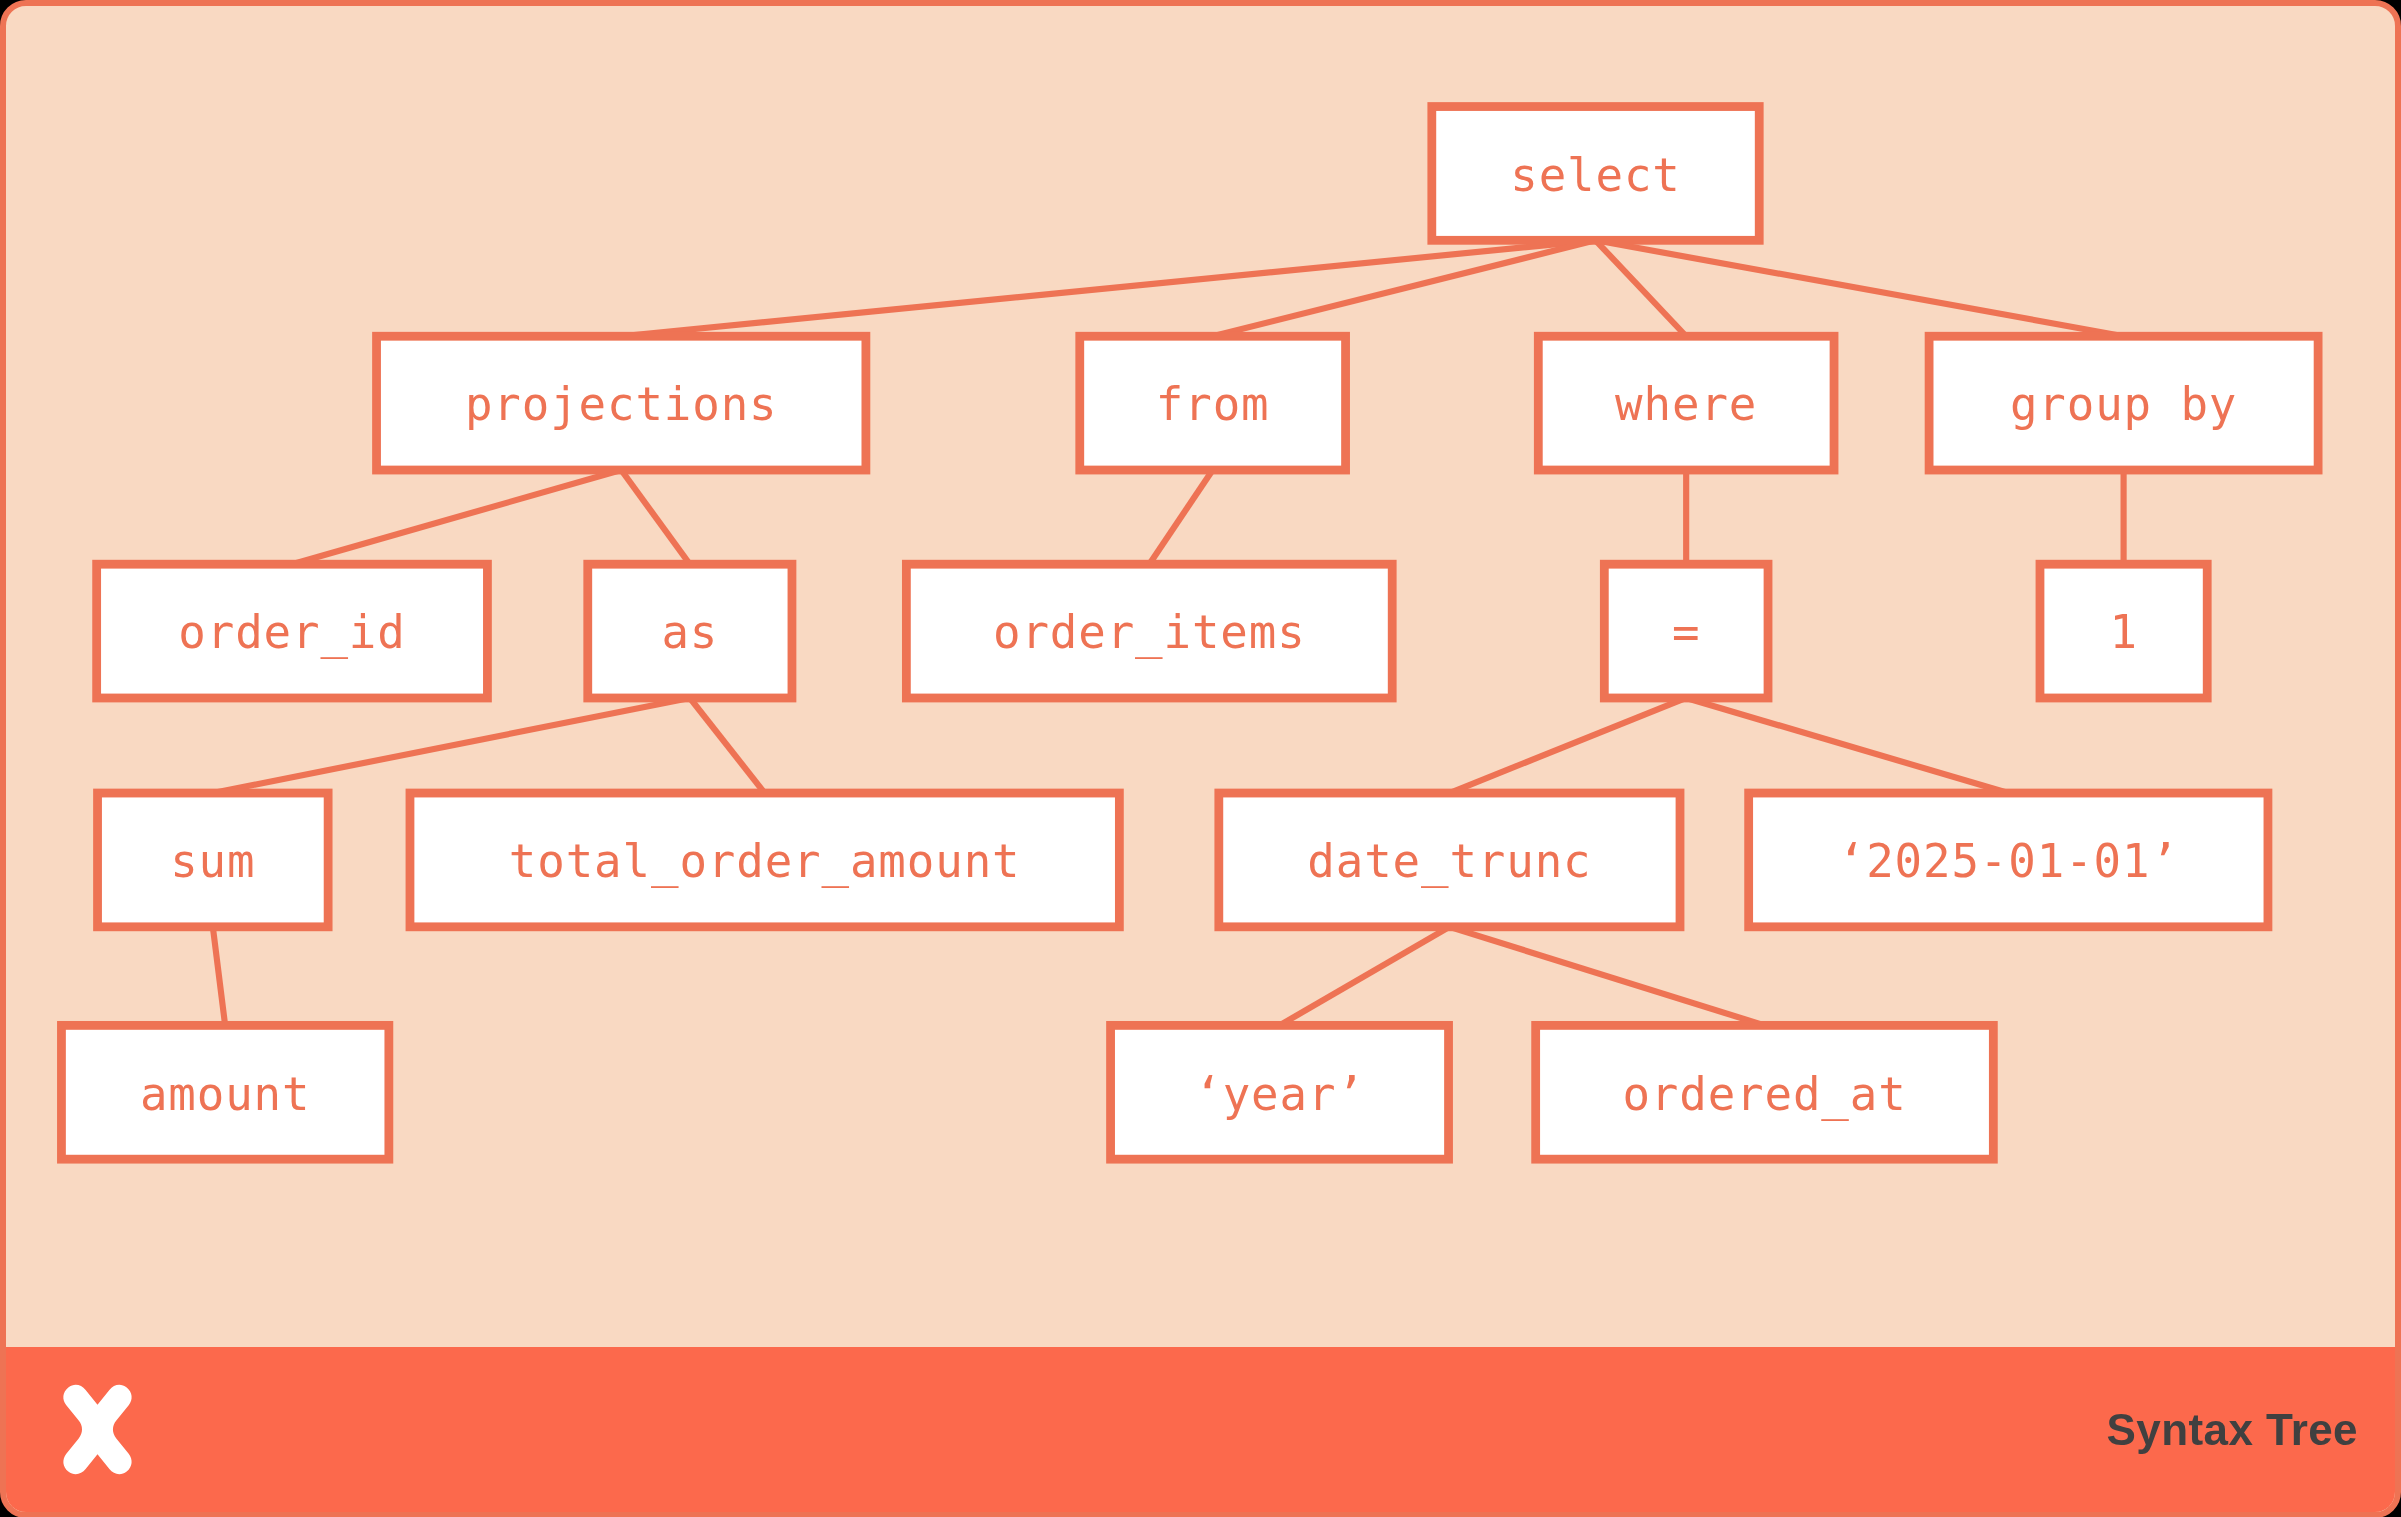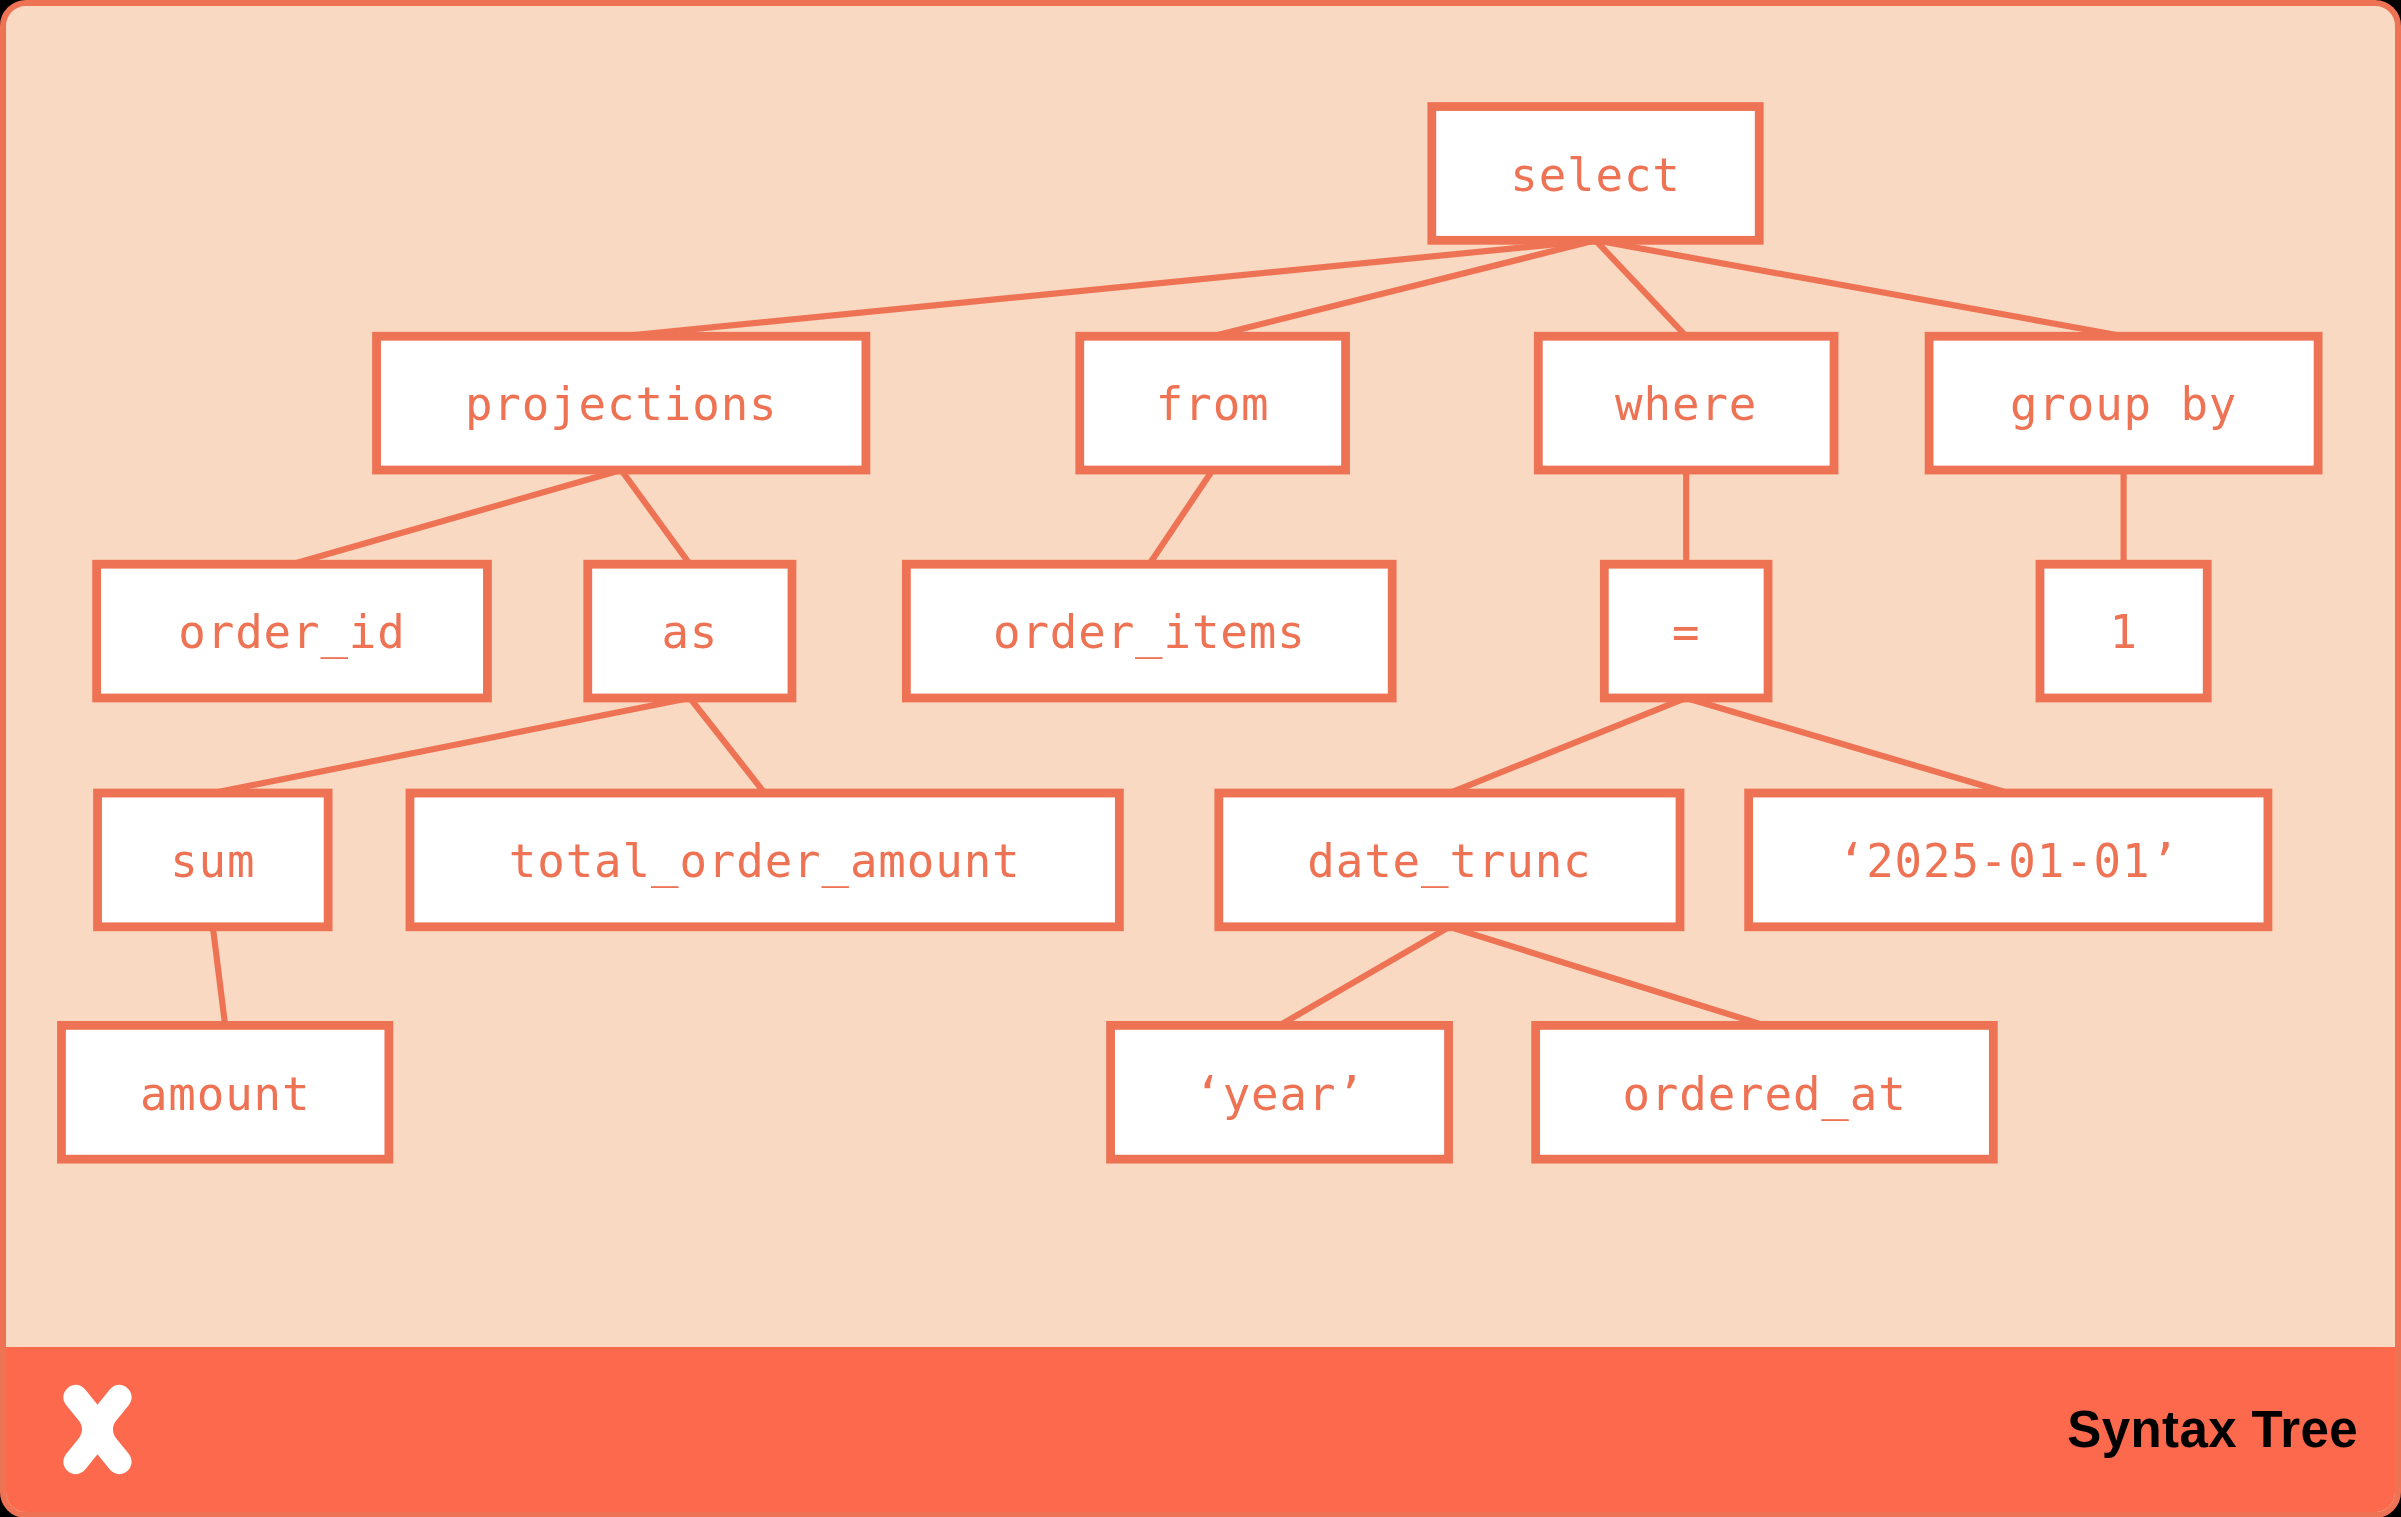--- a/index.html
+++ b/index.html
@@ -74,23 +74,23 @@
     padding: 0 49px 0 42px;
   }
 
   #logo-mark {
     width: 99px;
     height: 99px;
     display: block;
   }
 
   #footer-title {
-    color: #000000;
+    color: #404040;
     font-family: "Liberation Sans", sans-serif;
-    font-size: 51px;
+    font-size: 44px;
     font-weight: bold;
     letter-spacing: 0.4px;
     white-space: nowrap;
   }
 </style>
 </head>
 <body>
 
 <div id="card">
 

